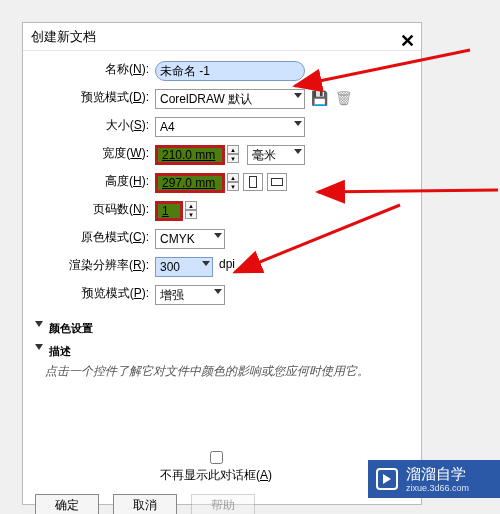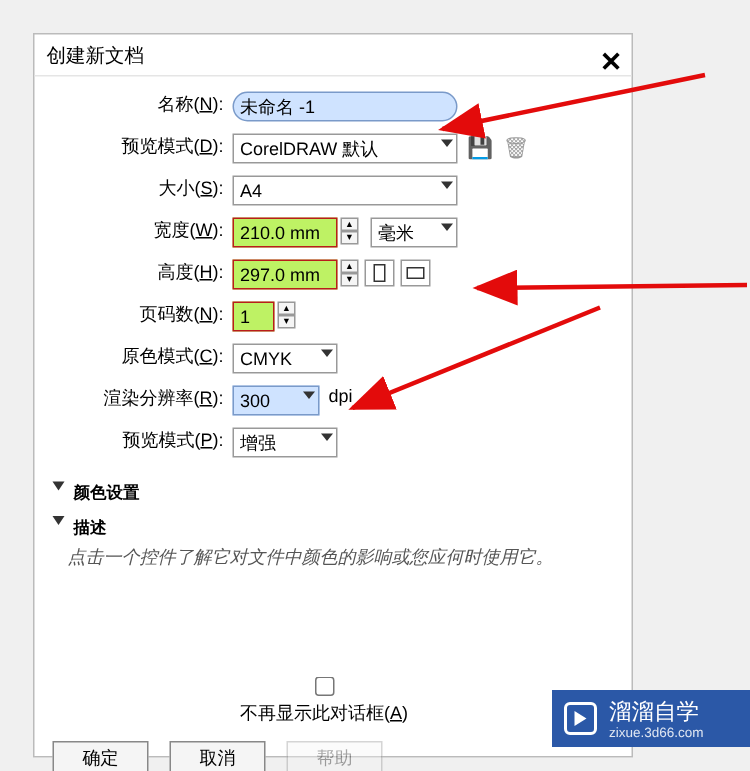--- a/index.html
+++ b/index.html
@@ -5,21 +5,21 @@
   * { box-sizing: border-box; font-family: "Microsoft YaHei", sans-serif; }
   body { margin:0; background:#f0f0f0; width:500px; height:514px; position:relative; overflow:hidden;}
   .dialog { position:absolute; left:22px; top:22px; width:400px; height:483px; background:#fff; border:1px solid #bbb; }
   .titlebar { height:28px; line-height:28px; padding:0 8px; font-size:13px; position:relative; border-bottom:1px solid #e5e5e5;}
   .close-x { position:absolute; right:6px; top:4px; font-size:18px; font-weight:bold; cursor:pointer; }
   .content { padding:10px 24px 6px 12px; font-size:12px; }
   .row { display:flex; align-items:flex-start; height:28px; }
   .lbl { width:120px; text-align:right; padding-right:6px; white-space:nowrap;}
   .lbl u { text-decoration:underline; }
   .txt { height:20px; border:1px solid #7a9ac9; background:#cfe3ff; padding:0 4px; font-size:12px; }
-  .txt.plain { background:#bef264; border:1px solid #b91c1c; }
+  .txt.plain { background:#4d7c0f; border:3px solid #b91c1c;text-decoration:underline; }
   .combo { position:relative; height:20px; border:1px solid #999; background:#fff; display:flex; align-items:center; padding:0 18px 0 4px; }
   .combo .arr { position:absolute; right:2px; top:3px; width:0;height:0;border-left:4px solid transparent;border-right:4px solid transparent;border-top:5px solid #333;}
   .spin { display:flex; flex-direction:column; margin-left:2px;}
   .spin div{ width:12px;height:9px;border:1px solid #999;font-size:7px;line-height:7px;text-align:center;background:#f5f5f5;}
   .iconbtn { width:18px;height:18px;display:flex;align-items:center;justify-content:center;margin-left:6px;border:0;background:transparent;font-size:14px;color:#444;}
   .orient { width:20px;height:18px;border:1px solid #999;margin-left:4px;display:flex;align-items:center;justify-content:center;background:#fff;}
   .orient .pg { border:1px solid #333;background:#fff;}
   .section { margin-top:8px; font-size:11px; display:flex; align-items:flex-start;}
   .section .tri { width:0;height:0;border-left:4px solid transparent;border-right:4px solid transparent;border-top:6px solid #333;margin-right:6px;}
   .desc { padding:4px 0 12px 10px; color:#555; font-size:12px; line-height:1.4;font-style:italic;}

